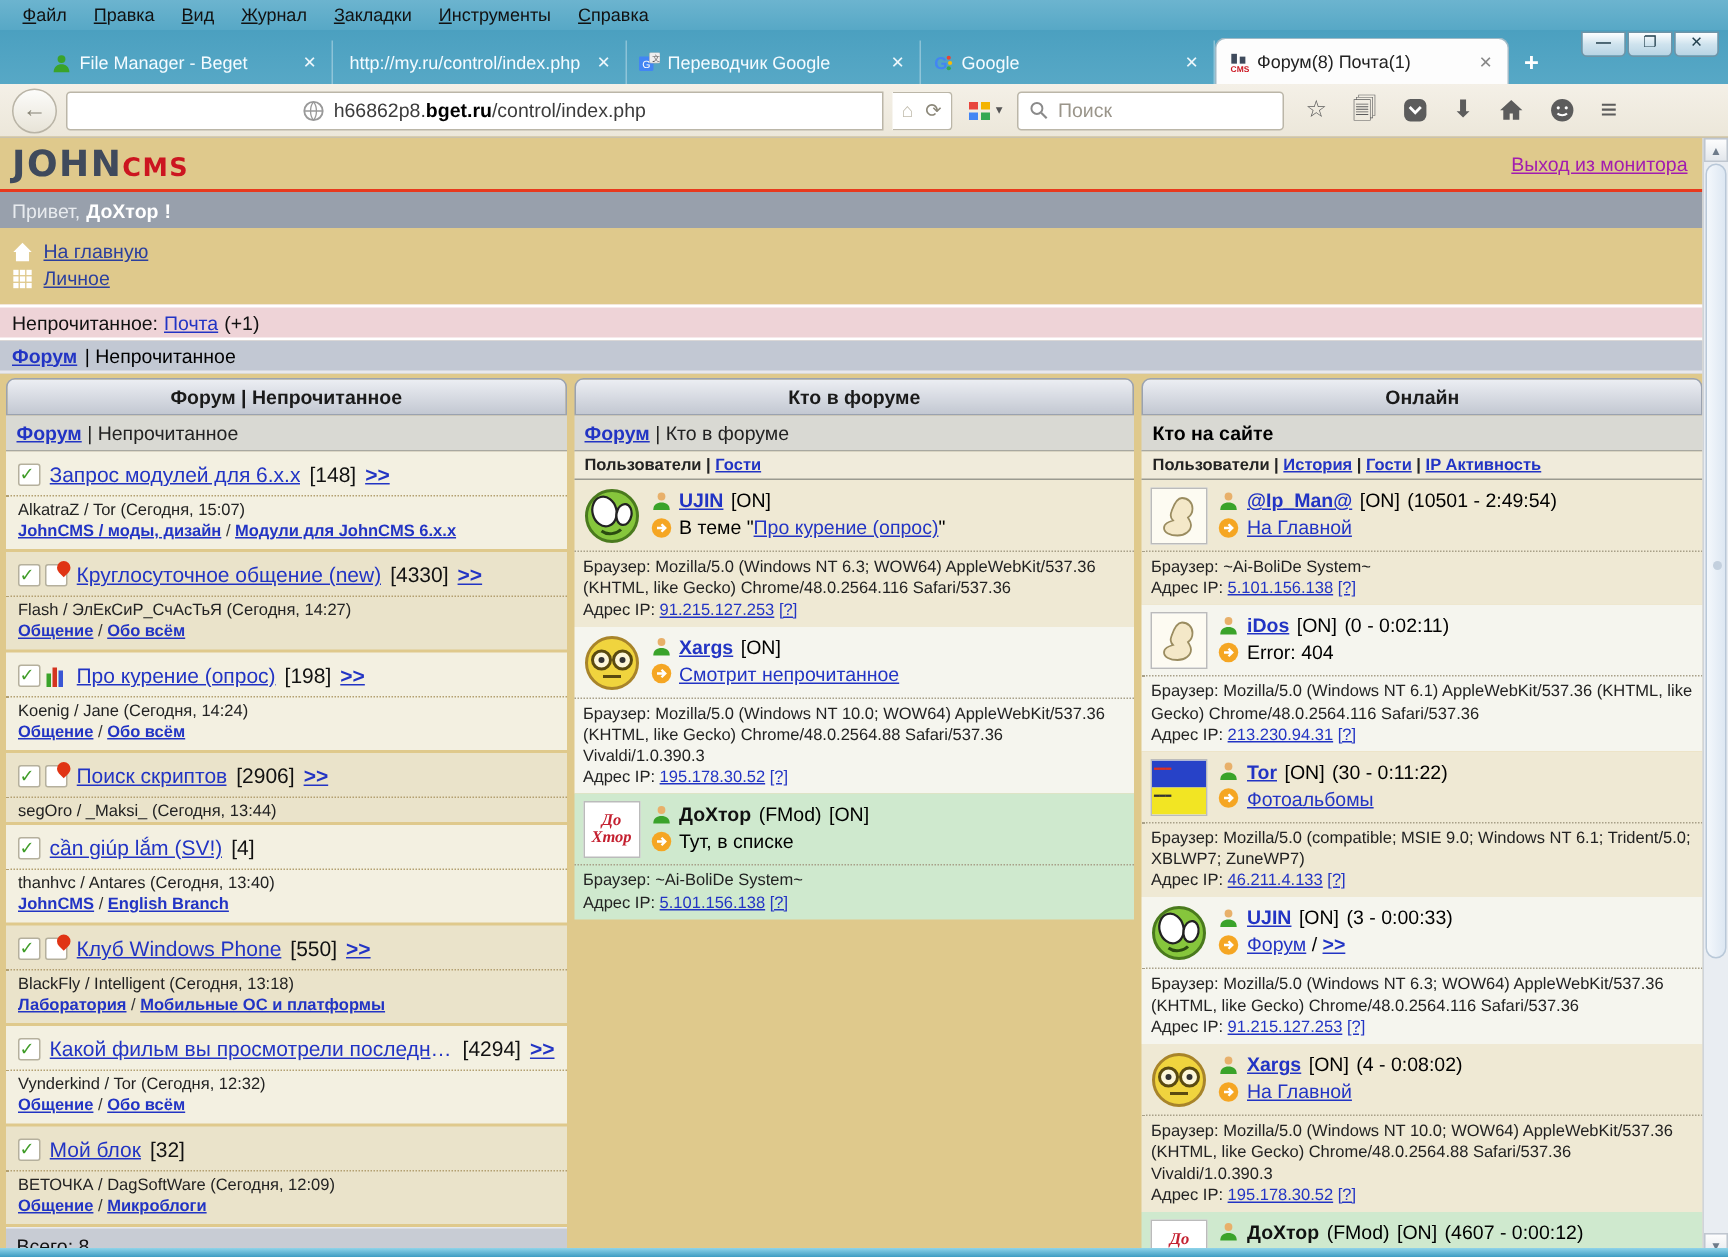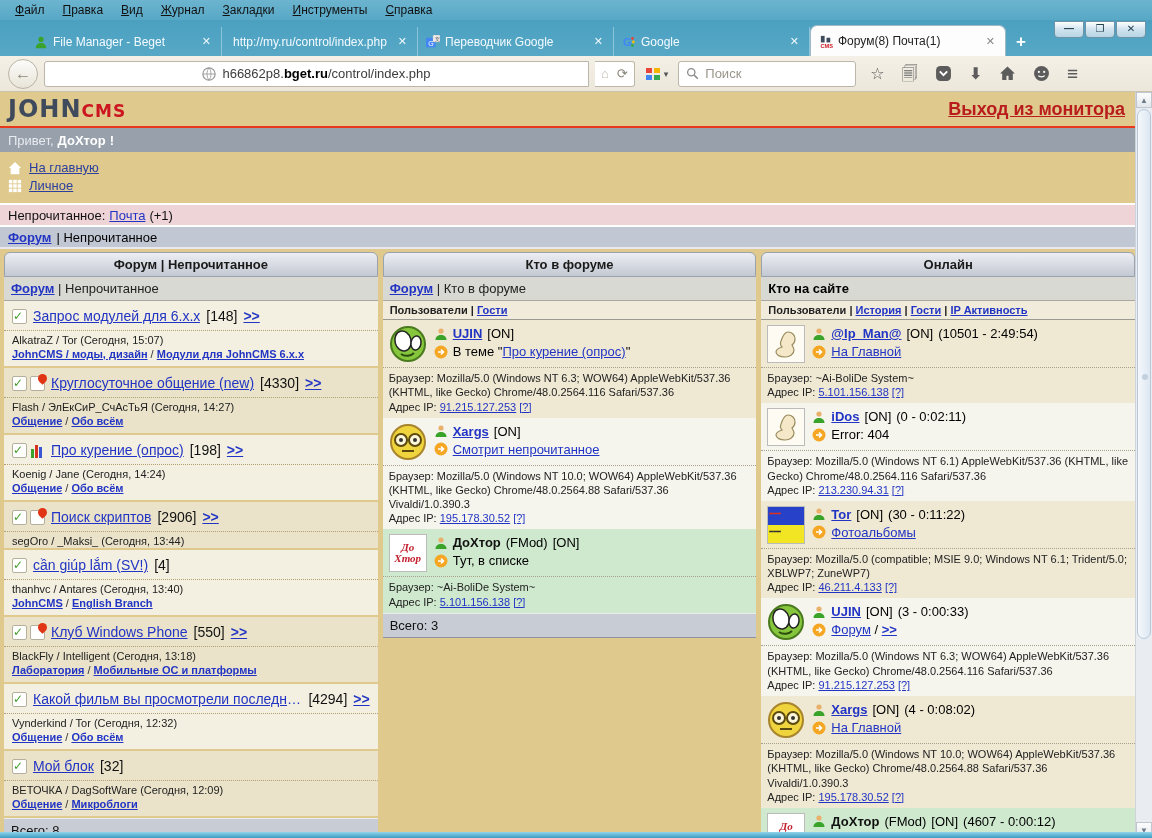--- a/index.html
+++ b/index.html
@@ -31,21 +31,21 @@
   .caret { font-size:9px; color:#555; }
   .search-field { width:178px; height:26px; background:#fff; border:1px solid #bbb6a8; border-radius:3px; display:flex; align-items:center; padding:0 7px; gap:6px; color:#9a958a; font-size:13px; }
   .nav-icons { display:flex; align-items:center; gap:17px; margin-left:8px; color:#5c5c5c; }
   .nav-ic { font-size:16px; line-height:16px; }
 
   
   .page { height:746px; position:relative; background:#dfc98c; overflow:hidden; padding-right:17px; }
   .cms-header { height:34px; display:flex; align-items:center; justify-content:space-between; padding:0 10px 0 8px; }
   .logo { font-size:24px; font-weight:bold; letter-spacing:1px; color:#3f4a5c; font-family:"DejaVu Sans",sans-serif; }
   .logo .cms { color:#cc1520; font-size:17px; }
-  .logout-link { color:#b91c1c; font-weight:bold; font-size:18px; text-decoration:underline; }
+  .logout-link { color:#a21caf; font-weight:normal; font-size:13px; text-decoration:underline; }
   .red-line { height:2px; background:#e8391d; }
   .greet-bar { height:24px; background:#98a0ac; color:#e8ebef; display:flex; align-items:center; padding:0 8px; font-size:13px; }
   .greet-bar b { color:#fff; margin-left:4px; }
   .cms-nav { padding:5px 8px 7px; }
   .cms-nav-row { display:flex; align-items:center; gap:7px; margin:3px 0; }
   .cms-nav-row a { color:#2b3f9e; text-decoration:underline; font-size:13px; }
   .mini-ic { width:14px; height:14px; color:#fff; font-size:13px; line-height:14px; text-align:center; }
   .unread-bar { height:24px; background:#eed3d7; border-top:2px solid #fff; border-bottom:2px solid #fff; display:flex; align-items:center; padding:0 8px; font-size:13px; color:#111; gap:4px; }
   .unread-bar a { color:#2234c4; text-decoration:underline; }
   .top-bc { height:22px; background:#c2c8d3; border-bottom:2px solid #e8e8ee; display:flex; align-items:center; padding:0 8px; font-size:13px; gap:5px; }
@@ -514,21 +514,20 @@
                       <path d="M4 7h5M7 4.5L9.5 7 7 9.5" stroke="#fff" stroke-width="1.6" fill="none"></path>
                     </svg></span>
                   <span class="u-loc">Тут, в списке</span>
                 </div>
               </div>
             </div>
             <div class="u-browser">Браузер: ~Ai-BoliDe System~</div>
             <div class="u-ip">Адрес IP: <a href="#">5.101.156.138</a> <a href="#">[?]</a></div>
           </div>
         </div>
-      <div class="total-row">Всего: 3</div>
     </div>
 
     <div class="col">
       <div class="col-header">Онлайн</div>
       <div class="row-gray" style="font-weight:bold">Кто на сайте</div>
       <div class="subtabs" id="online-subtabs"><span>Пользователи</span> | <a href="#">История</a> | <a href="#">Гости</a> | <a href="#">IP Активность</a></div>
       <div id="online-users">
           <div class="user-block">
             <div class="u-head">
               <div class="avatar av-box"><svg width="36" height="36" viewBox="0 0 36 36">

